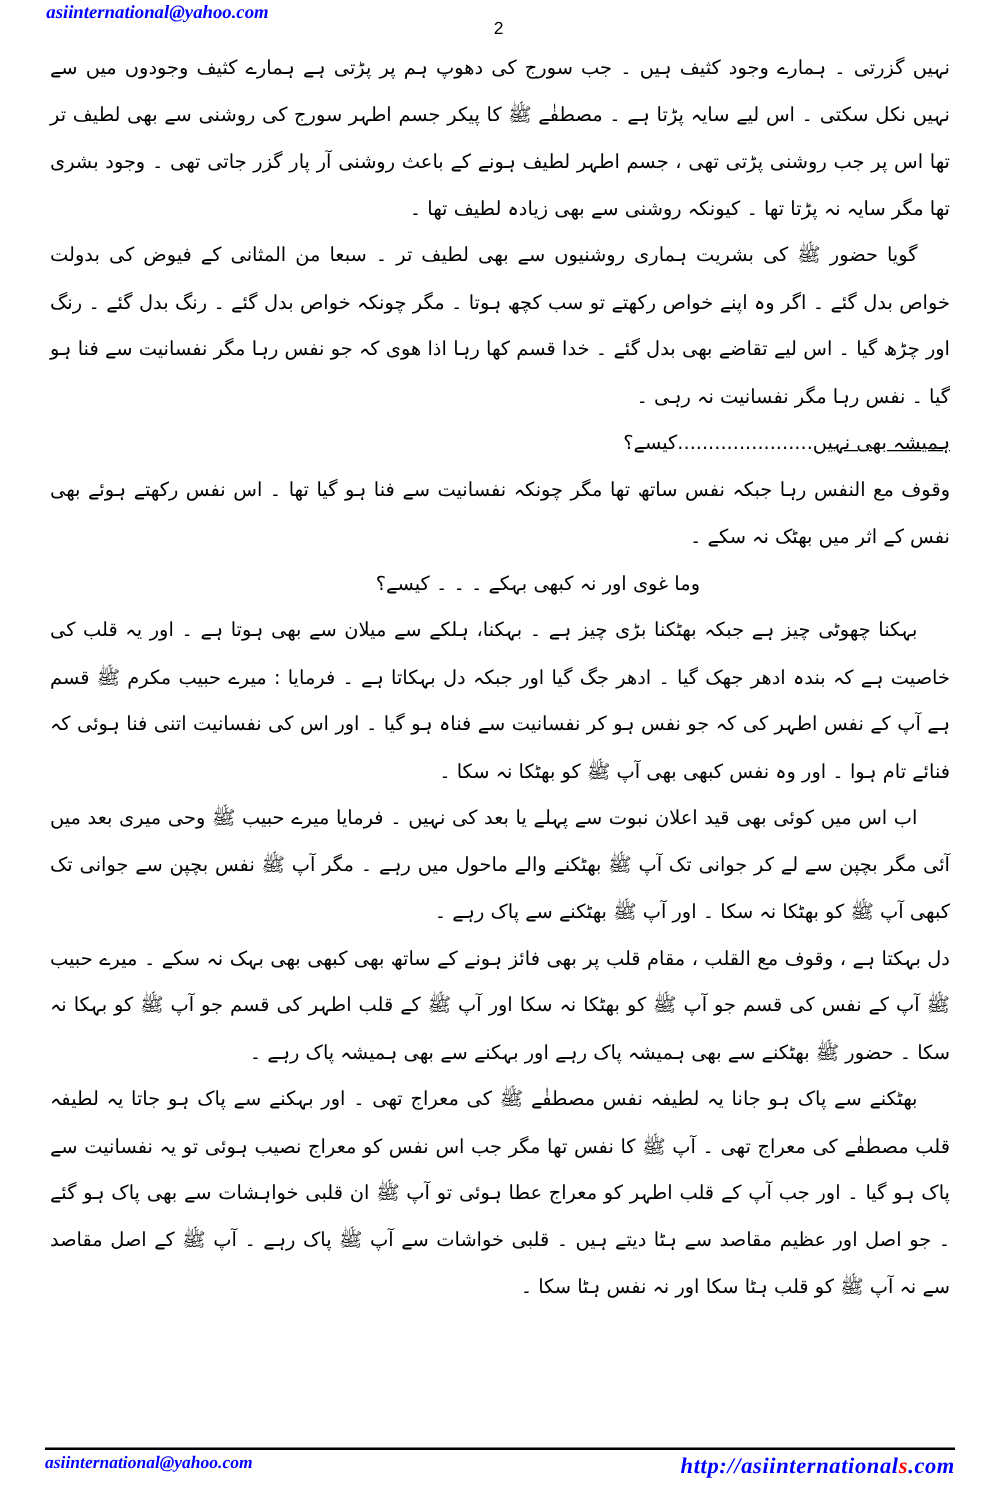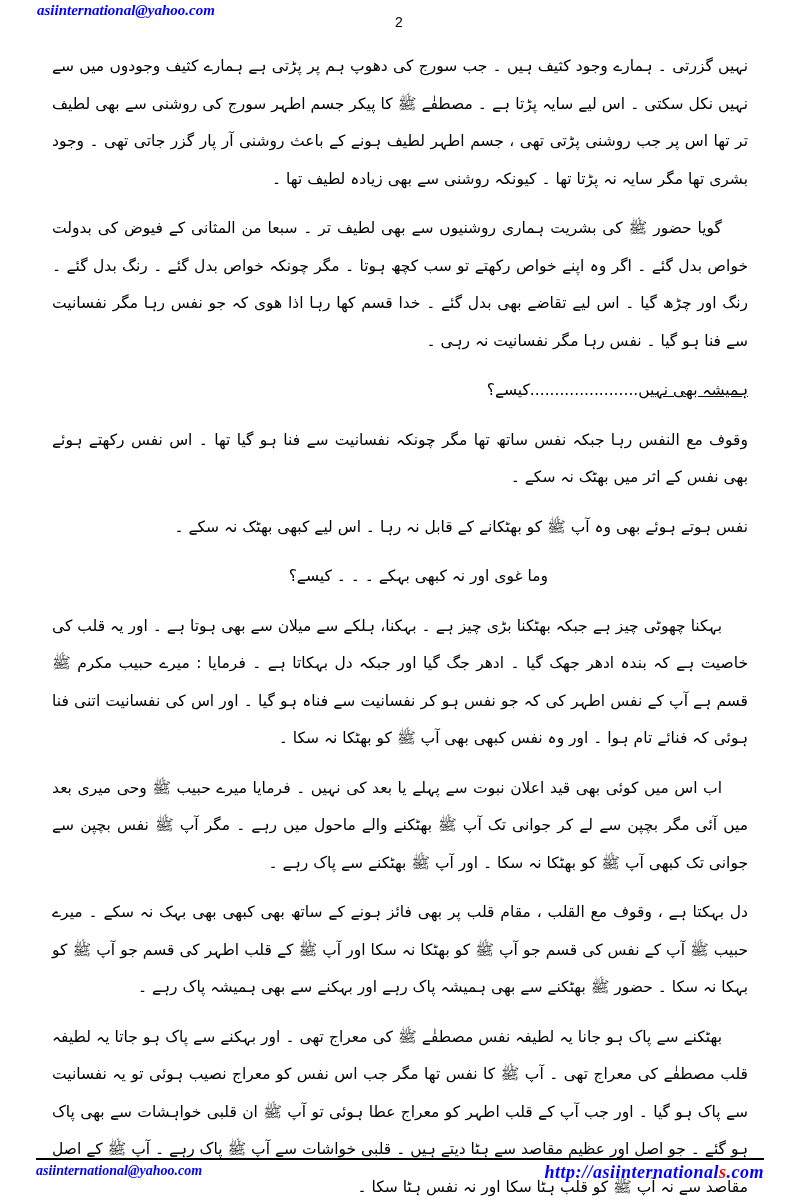--- a/index.html
+++ b/index.html
@@ -1,20 +1,20 @@
 <!DOCTYPE html>
 <html><head>
   <meta charset="utf-8">
   <style>
     html, body { margin: 0; padding: 0; background: #ffffff; }
     body { width: 800px; height: 1200px; position: relative; overflow: hidden; font-family: "DejaVu Sans", sans-serif; color: #000; }
     .header-email { position: absolute; left: 37px; top: 2px; font-family: "Liberation Serif", serif; font-style: italic; font-weight: bold; font-size: 15px; color: #0000ff; }
     .page-number { position: absolute; left: 395px; top: 14px; font-family: "Liberation Sans", sans-serif; font-size: 14px; color: #000; }
     .body-text { position: absolute; left: 40px; right: 40px; top: 36px; direction: rtl; text-align: justify; font-family: "DejaVu Sans", sans-serif; font-size: 15.5px; line-height: 37.5px; }
-    .para { margin: 12px; text-align: justify; text-align-last: right; }
+    .para { margin: 0; text-align: justify; text-align-last: right; }
     .para.indent { text-indent: 26px; }
     .para.indent-big { text-indent: 200px; }
     .arabic { font-family: "DejaVu Serif", serif; font-weight: bold; }
     .underline { text-decoration: underline; }
     .dotted { letter-spacing: 0; }
     .footer-rule { position: absolute; left: 36px; right: 36px; top: 1158px; height: 0; border-top: 2px solid #000; }
     .footer-email { position: absolute; left: 36px; top: 1163px; font-family: "Liberation Serif", serif; font-style: italic; font-weight: bold; font-size: 14px; color: #0000ff; }
     .footer-url { position: absolute; right: 36px; top: 1162px; font-family: "Liberation Serif", serif; font-style: italic; font-weight: bold; font-size: 18px; color: #0000ff; letter-spacing: 0.5px; }
     .footer-url .accent { color: #ff0000; }
   </style>
@@ -24,21 +24,20 @@
 <div class="header-email">asiinternational@yahoo.com</div>
 <div class="page-number">2</div>
 
 <div class="body-text">
   <p class="para">نہیں گزرتی ۔ ہمارے وجود کثیف ہیں ۔ جب سورج کی دھوپ ہم پر پڑتی ہے ہمارے کثیف وجودوں میں سے نہیں نکل سکتی ۔ اس لیے سایہ پڑتا ہے ۔ مصطفٰے ﷺ کا پیکر جسم اطہر سورج کی روشنی سے بھی لطیف تر تھا اس پر جب روشنی پڑتی تھی ، جسم اطہر لطیف ہونے کے باعث روشنی آر پار گزر جاتی تھی ۔ وجود بشری تھا مگر سایہ نہ پڑتا تھا ۔ کیونکہ روشنی سے بھی زیادہ لطیف تھا ۔</p>
   <p class="para indent">گویا حضور ﷺ کی بشریت ہماری روشنیوں سے بھی لطیف تر ۔ سبعا من المثانی کے فیوض کی بدولت خواص بدل گئے ۔ اگر وہ اپنے خواص رکھتے تو سب کچھ ہوتا ۔ مگر چونکہ خواص بدل گئے ۔ رنگ بدل گئے ۔ رنگ اور چڑھ گیا ۔ اس لیے تقاضے بھی بدل گئے ۔ خدا قسم کھا رہا اذا ھوی کہ جو نفس رہا مگر نفسانیت سے فنا ہو گیا ۔ نفس رہا مگر نفسانیت نہ رہی ۔</p>
   <p class="para">
     <span class="underline">ہمیشہ بھی نہیں</span><span class="dotted">......................</span><span>کیسے؟</span>
   </p>
   <p class="para">وقوف مع النفس رہا جبکہ نفس ساتھ تھا مگر چونکہ نفسانیت سے فنا ہو گیا تھا ۔ اس نفس رکھتے ہوئے بھی نفس کے اثر میں بھٹک نہ سکے ۔</p>
-  <p class="para">نفس ہوتے ہوئے بھی وہ آپ ﷺ کو بھٹکانے کے قابل نہ رہا ۔ اس لیے کبھی بھٹک نہ سکے ۔</p>
   <p class="para indent-big">وما غوی اور نہ کبھی بہکے ۔ ۔ ۔ کیسے؟</p>
   <p class="para indent">بہکنا چھوٹی چیز ہے جبکہ بھٹکنا بڑی چیز ہے ۔ بہکنا، ہلکے سے میلان سے بھی ہوتا ہے ۔ اور یہ قلب کی خاصیت ہے کہ بندہ ادھر جھک گیا ۔ ادھر جگ گیا اور جبکہ دل بہکاتا ہے ۔ فرمایا : میرے حبیب مکرم ﷺ قسم ہے آپ کے نفس اطہر کی کہ جو نفس ہو کر نفسانیت سے فناہ ہو گیا ۔ اور اس کی نفسانیت اتنی فنا ہوئی کہ فنائے تام ہوا ۔ اور وہ نفس کبھی بھی آپ ﷺ کو بھٹکا نہ سکا ۔</p>
   <p class="para indent">اب اس میں کوئی بھی قید اعلان نبوت سے پہلے یا بعد کی نہیں ۔ فرمایا میرے حبیب ﷺ وحی میری بعد میں آئی مگر بچپن سے لے کر جوانی تک آپ ﷺ بھٹکنے والے ماحول میں رہے ۔ مگر آپ ﷺ نفس بچپن سے جوانی تک کبھی آپ ﷺ کو بھٹکا نہ سکا ۔ اور آپ ﷺ بھٹکنے سے پاک رہے ۔</p>
   <p class="para">دل بہکتا ہے ، وقوف مع القلب ، مقام قلب پر بھی فائز ہونے کے ساتھ بھی کبھی بھی بہک نہ سکے ۔ میرے حبیب ﷺ آپ کے نفس کی قسم جو آپ ﷺ کو بھٹکا نہ سکا اور آپ ﷺ کے قلب اطہر کی قسم جو آپ ﷺ کو بہکا نہ سکا ۔ حضور ﷺ بھٹکنے سے بھی ہمیشہ پاک رہے اور بہکنے سے بھی ہمیشہ پاک رہے ۔</p>
   <p class="para indent">بھٹکنے سے پاک ہو جانا یہ لطیفہ نفس مصطفٰے ﷺ کی معراج تھی ۔ اور بہکنے سے پاک ہو جاتا یہ لطیفہ قلب مصطفٰے کی معراج تھی ۔ آپ ﷺ کا نفس تھا مگر جب اس نفس کو معراج نصیب ہوئی تو یہ نفسانیت سے پاک ہو گیا ۔ اور جب آپ کے قلب اطہر کو معراج عطا ہوئی تو آپ ﷺ ان قلبی خواہشات سے بھی پاک ہو گئے ۔ جو اصل اور عظیم مقاصد سے ہٹا دیتے ہیں ۔ قلبی خواشات سے آپ ﷺ پاک رہے ۔ آپ ﷺ کے اصل مقاصد سے نہ آپ ﷺ کو قلب ہٹا سکا اور نہ نفس ہٹا سکا ۔</p>
 </div>
 
 <div class="footer-rule"></div>
 <div class="footer-email">asiinternational@yahoo.com</div>
 <div class="footer-url">

